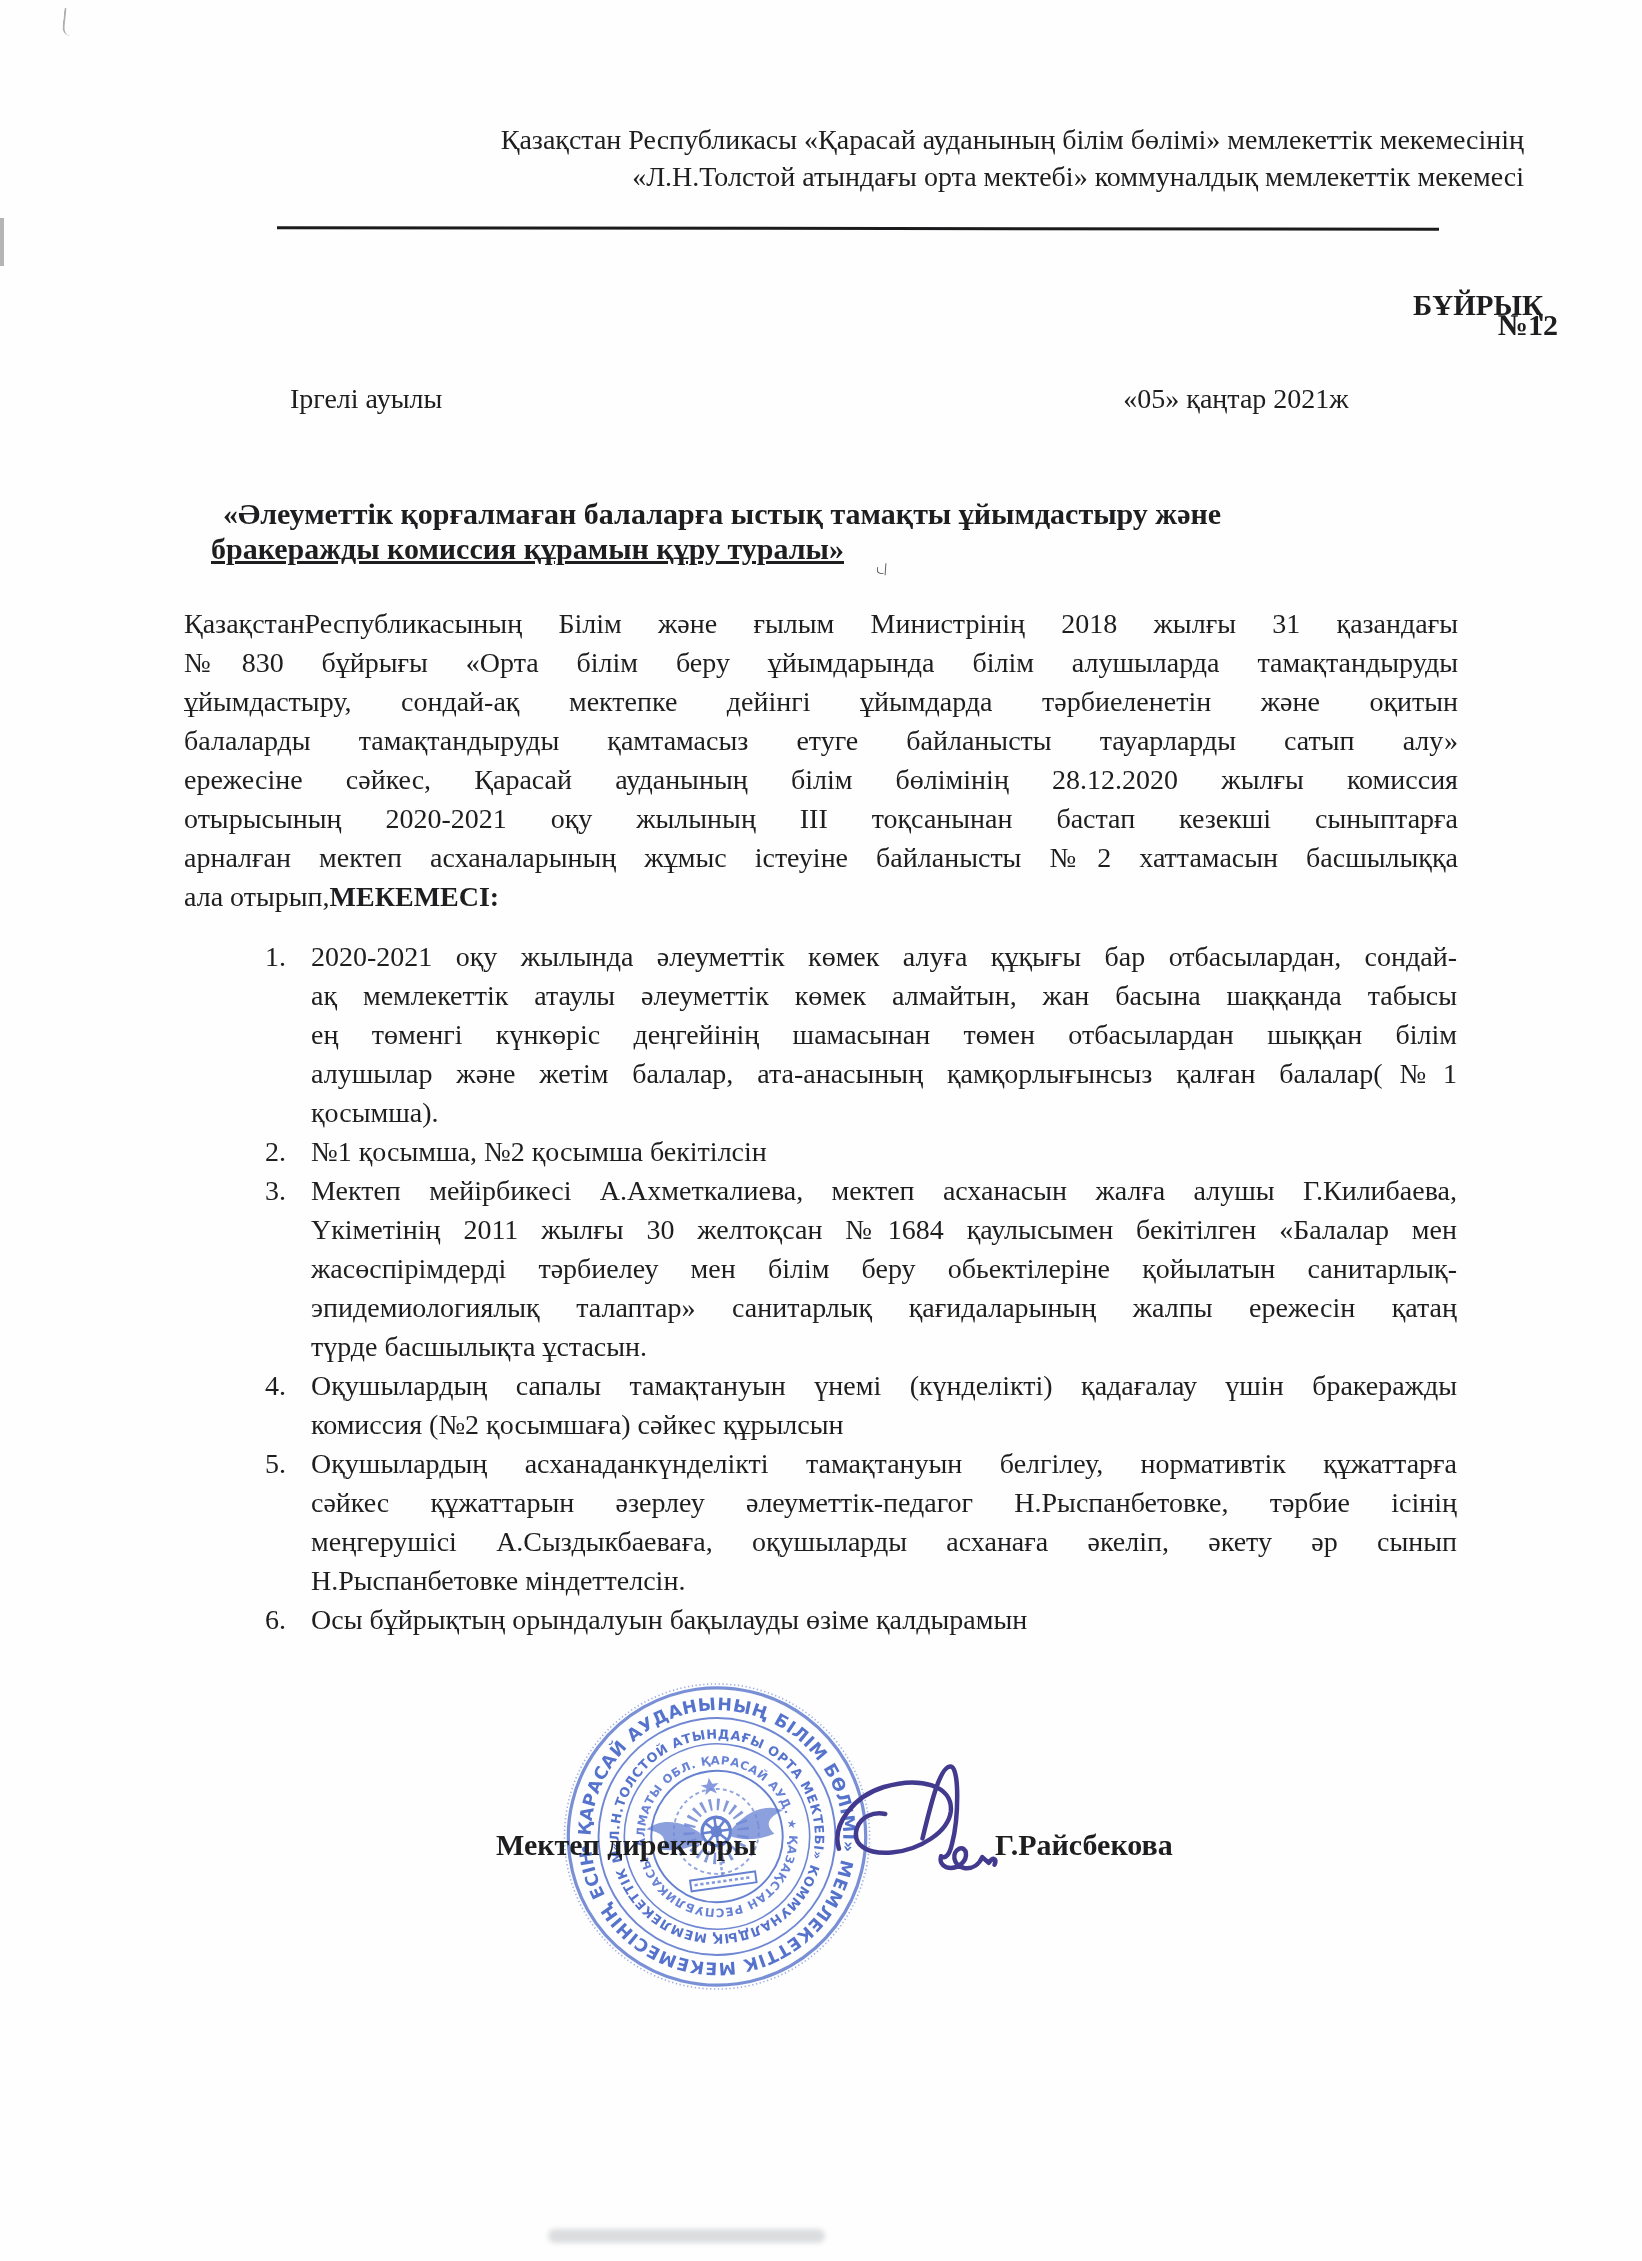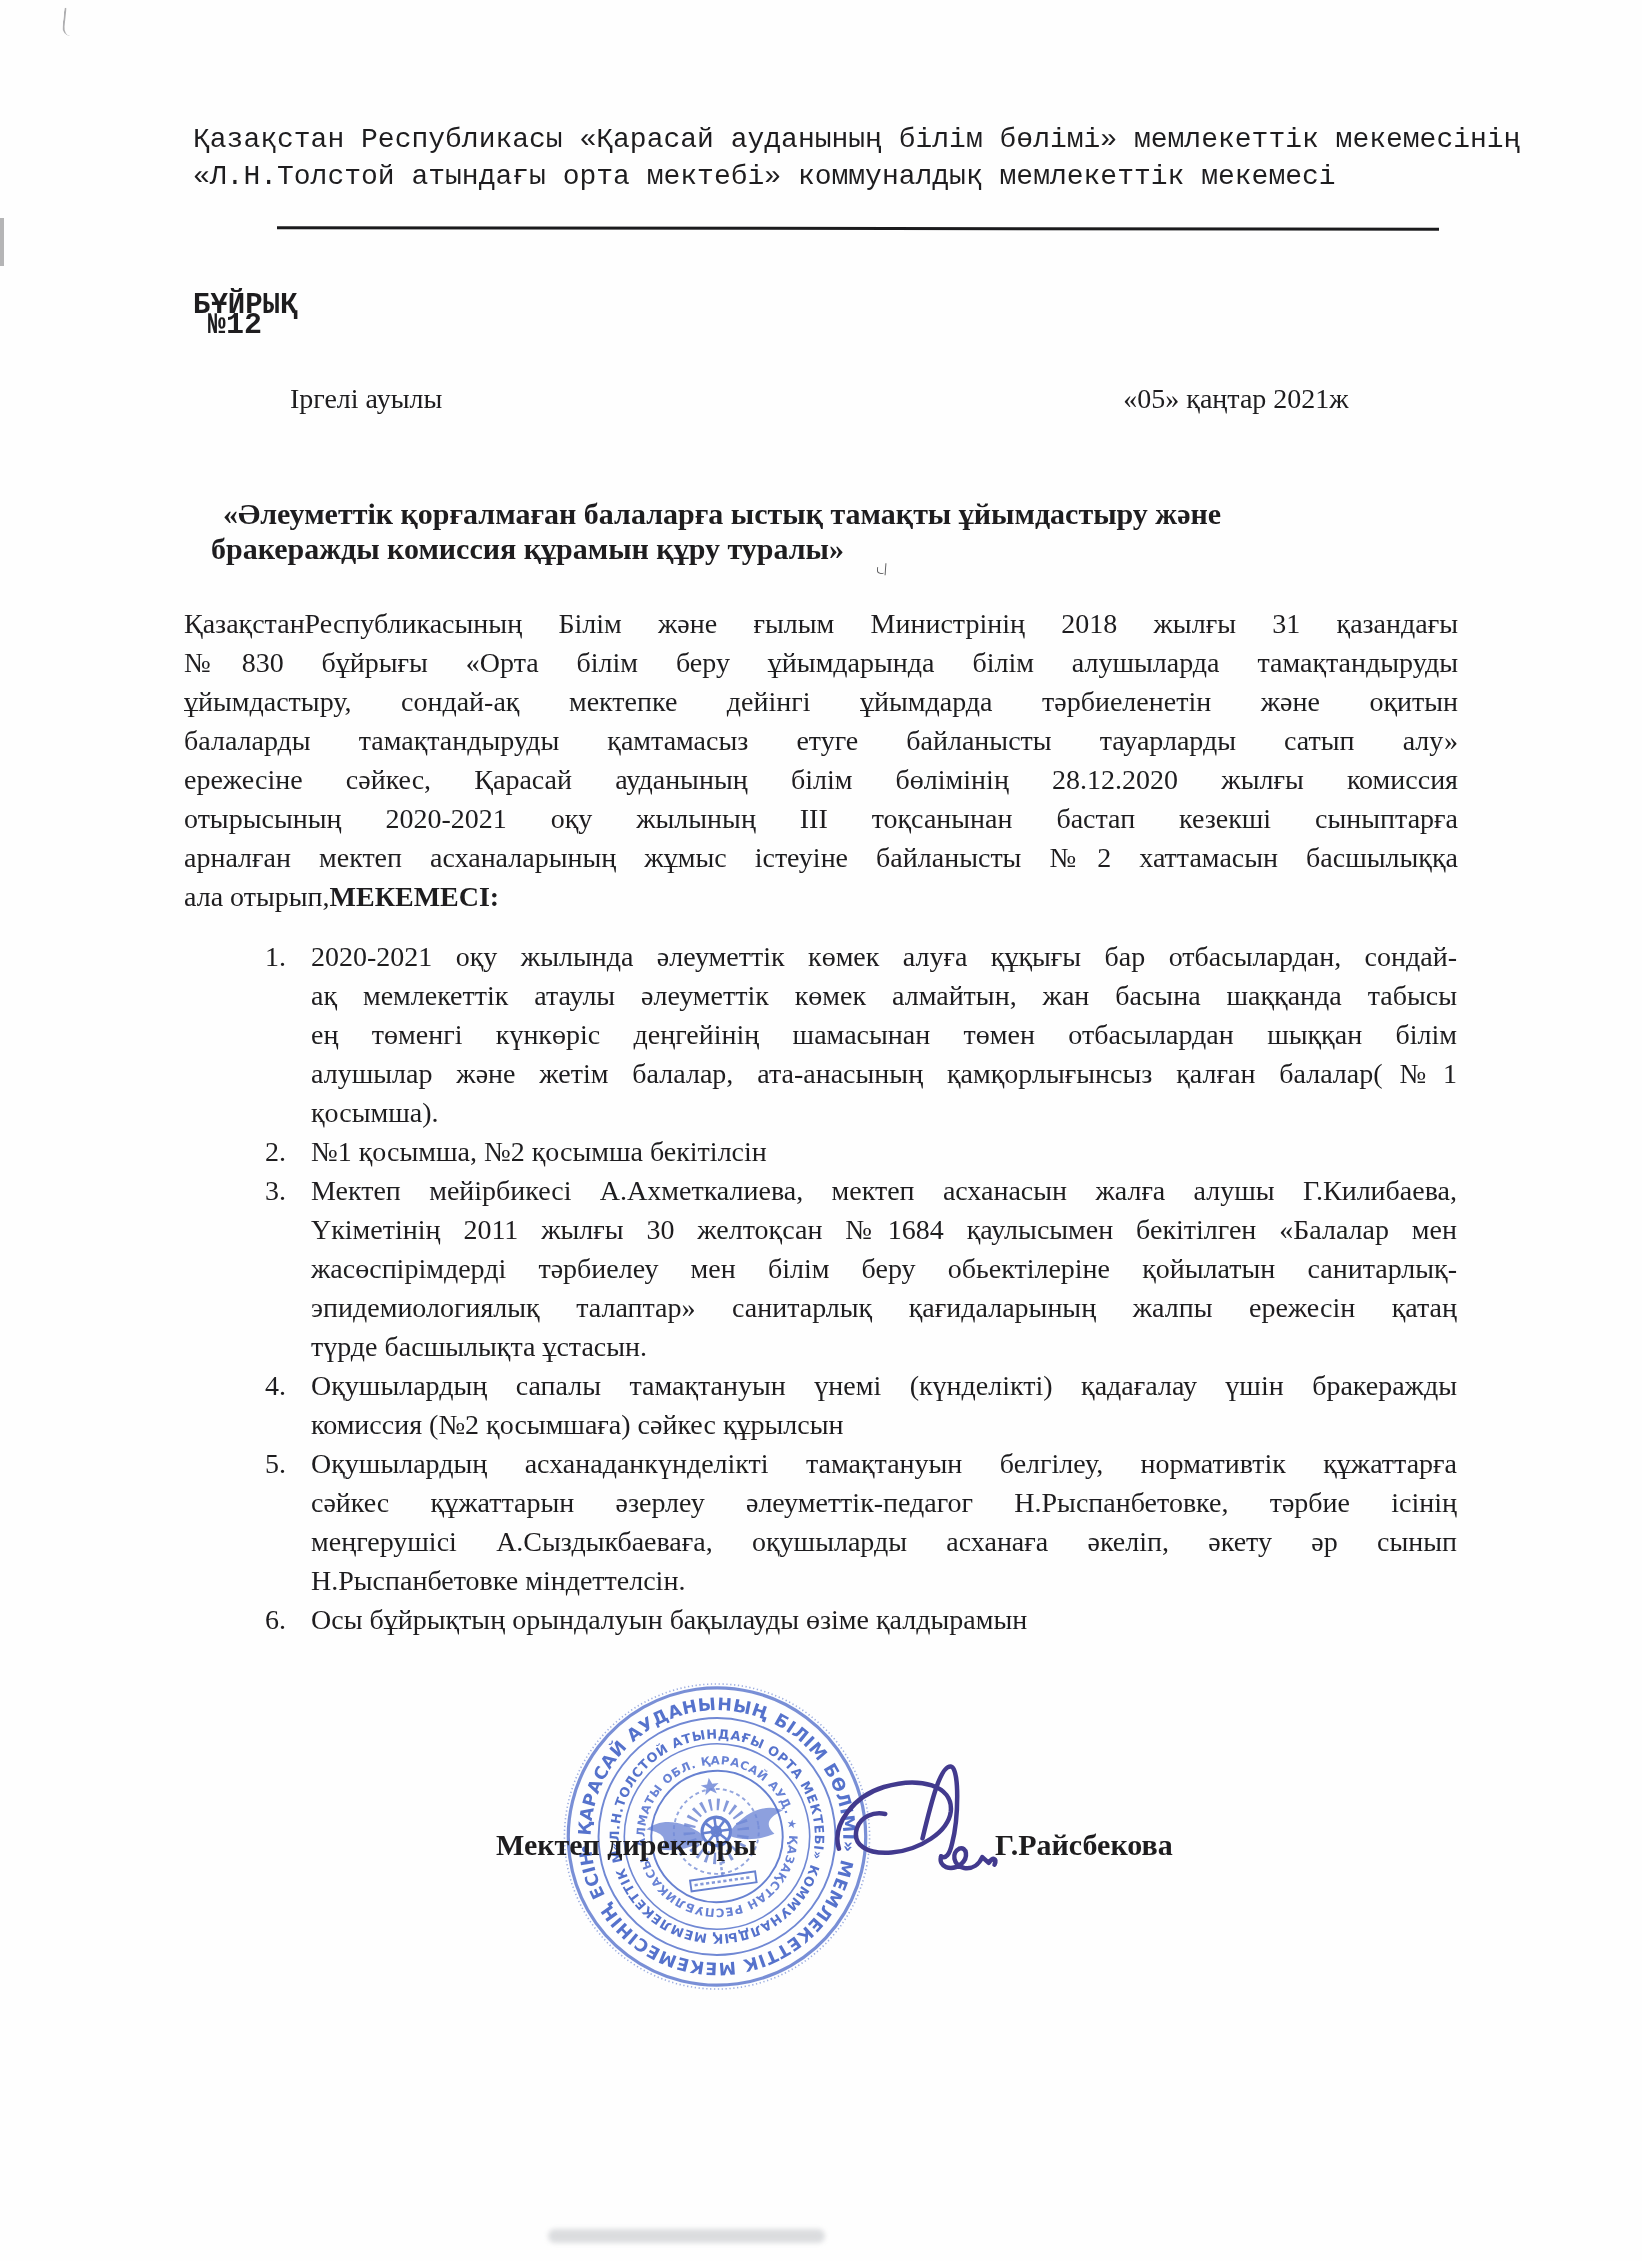--- a/index.html
+++ b/index.html
@@ -12,29 +12,29 @@
     color:#1e1d1f;
   }
   .abs{position:absolute;}
   .b{font-weight:bold;}
   .fs44{font-size:28px;}
   .fs46{font-size:30px;}
   .fs48{font-size:29px;margin-top:24px;}
   .body-line{font-size:28px;line-height:39px;height:39px;white-space:nowrap;}
   .jl{white-space:normal;text-align:justify;text-align-last:justify;}
   .ll{text-align:left;white-space:nowrap;}
-  .center{text-align:left;font-family:Liberation Mono, monospace;}
+  .center{text-align:right;}
   .org-header{left:193px;top:121px;width:1331px;line-height:37px;}
   .rule{left:277px;top:227px;width:1162px;height:3.2px;background:#1b1b1d;transform:rotate(0.08deg);}
   .doc-type{left:193px;top:265px;width:1350px;}
   .doc-num{left:208px;top:308px;width:1350px;}
   .place{left:290px;top:383px;}
   .date{left:1031px;top:383px;width:410px;text-align:center;}
   .subj1{left:223px;top:497px;}
-  .subj2{left:211px;top:532px;}
+  .subj2{left:211px;top:532px;text-decoration:underline;}
   .preamble{left:184px;top:604px;width:1274px;}
   .olist{left:265px;top:937px;width:1192px;}
   .li{position:relative;padding-left:46px;}
   .num{position:absolute;left:0;top:0;font-size:28px;line-height:39px;}
   .sig-title{left:496px;top:1828px;}
   .sig-name{left:995px;top:1828px;}
   .stamp{left:558px;top:1683px;opacity:.92;}
   .signature{left:826px;top:1760px;}
   
   .art-topleft{left:63px;top:7.7px;width:9px;height:28px;border-left:2.6px solid #8d8d90;border-bottom-left-radius:9px;opacity:.7;transform:rotate(6deg);}

